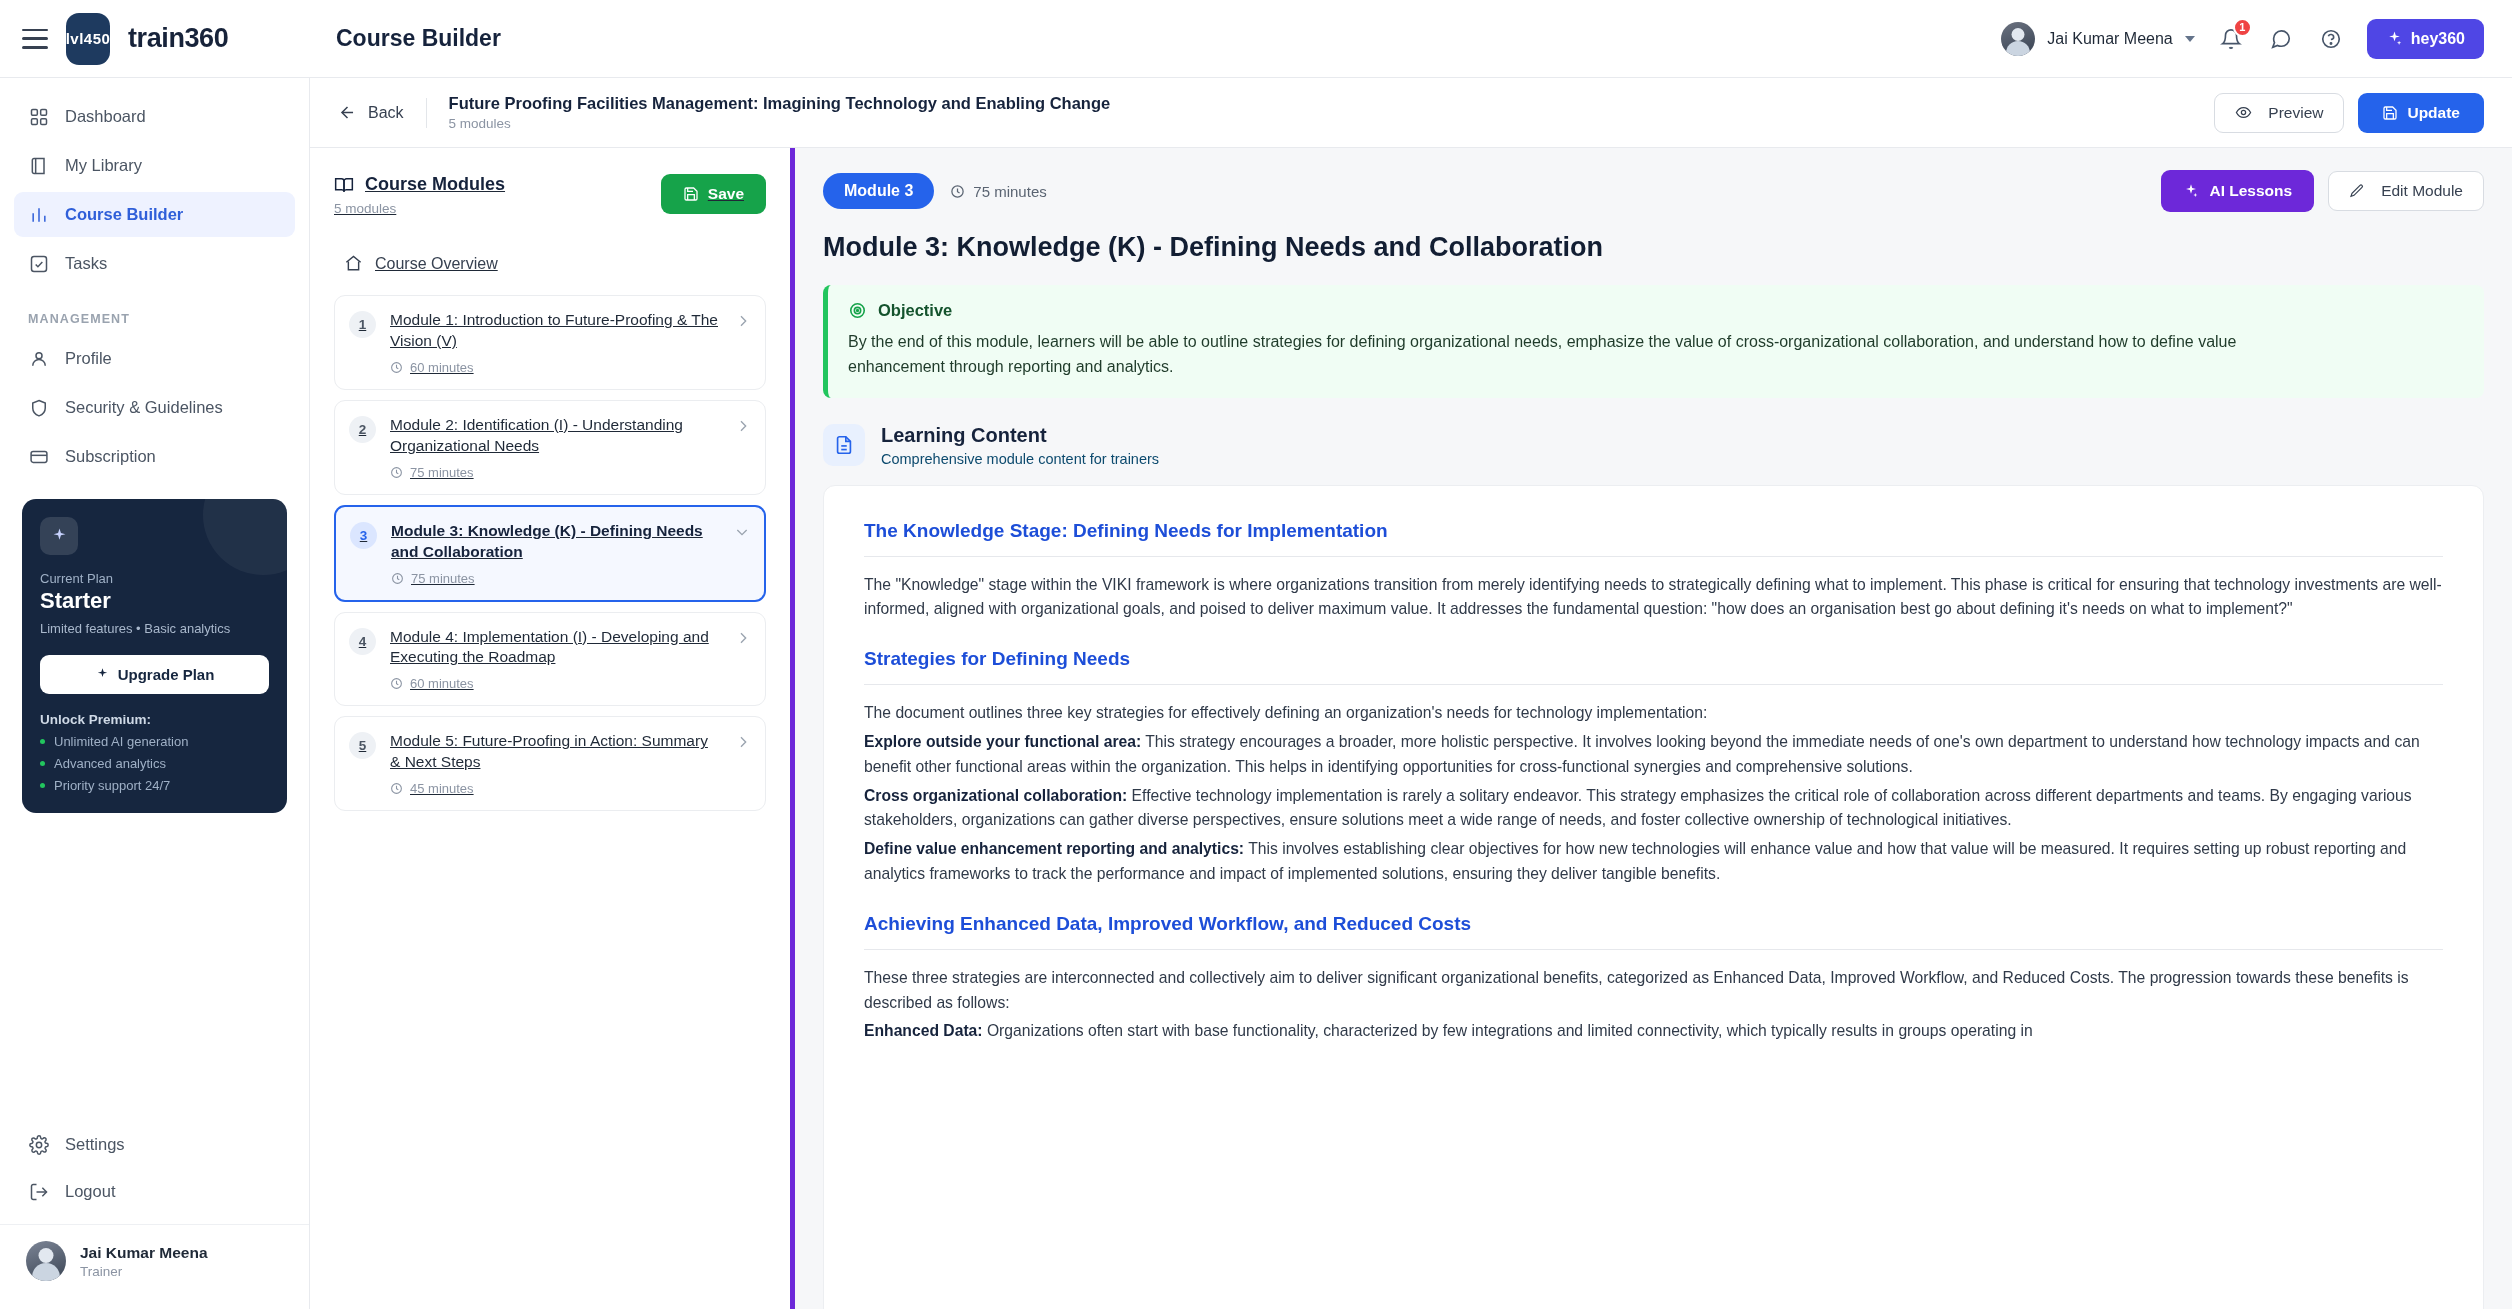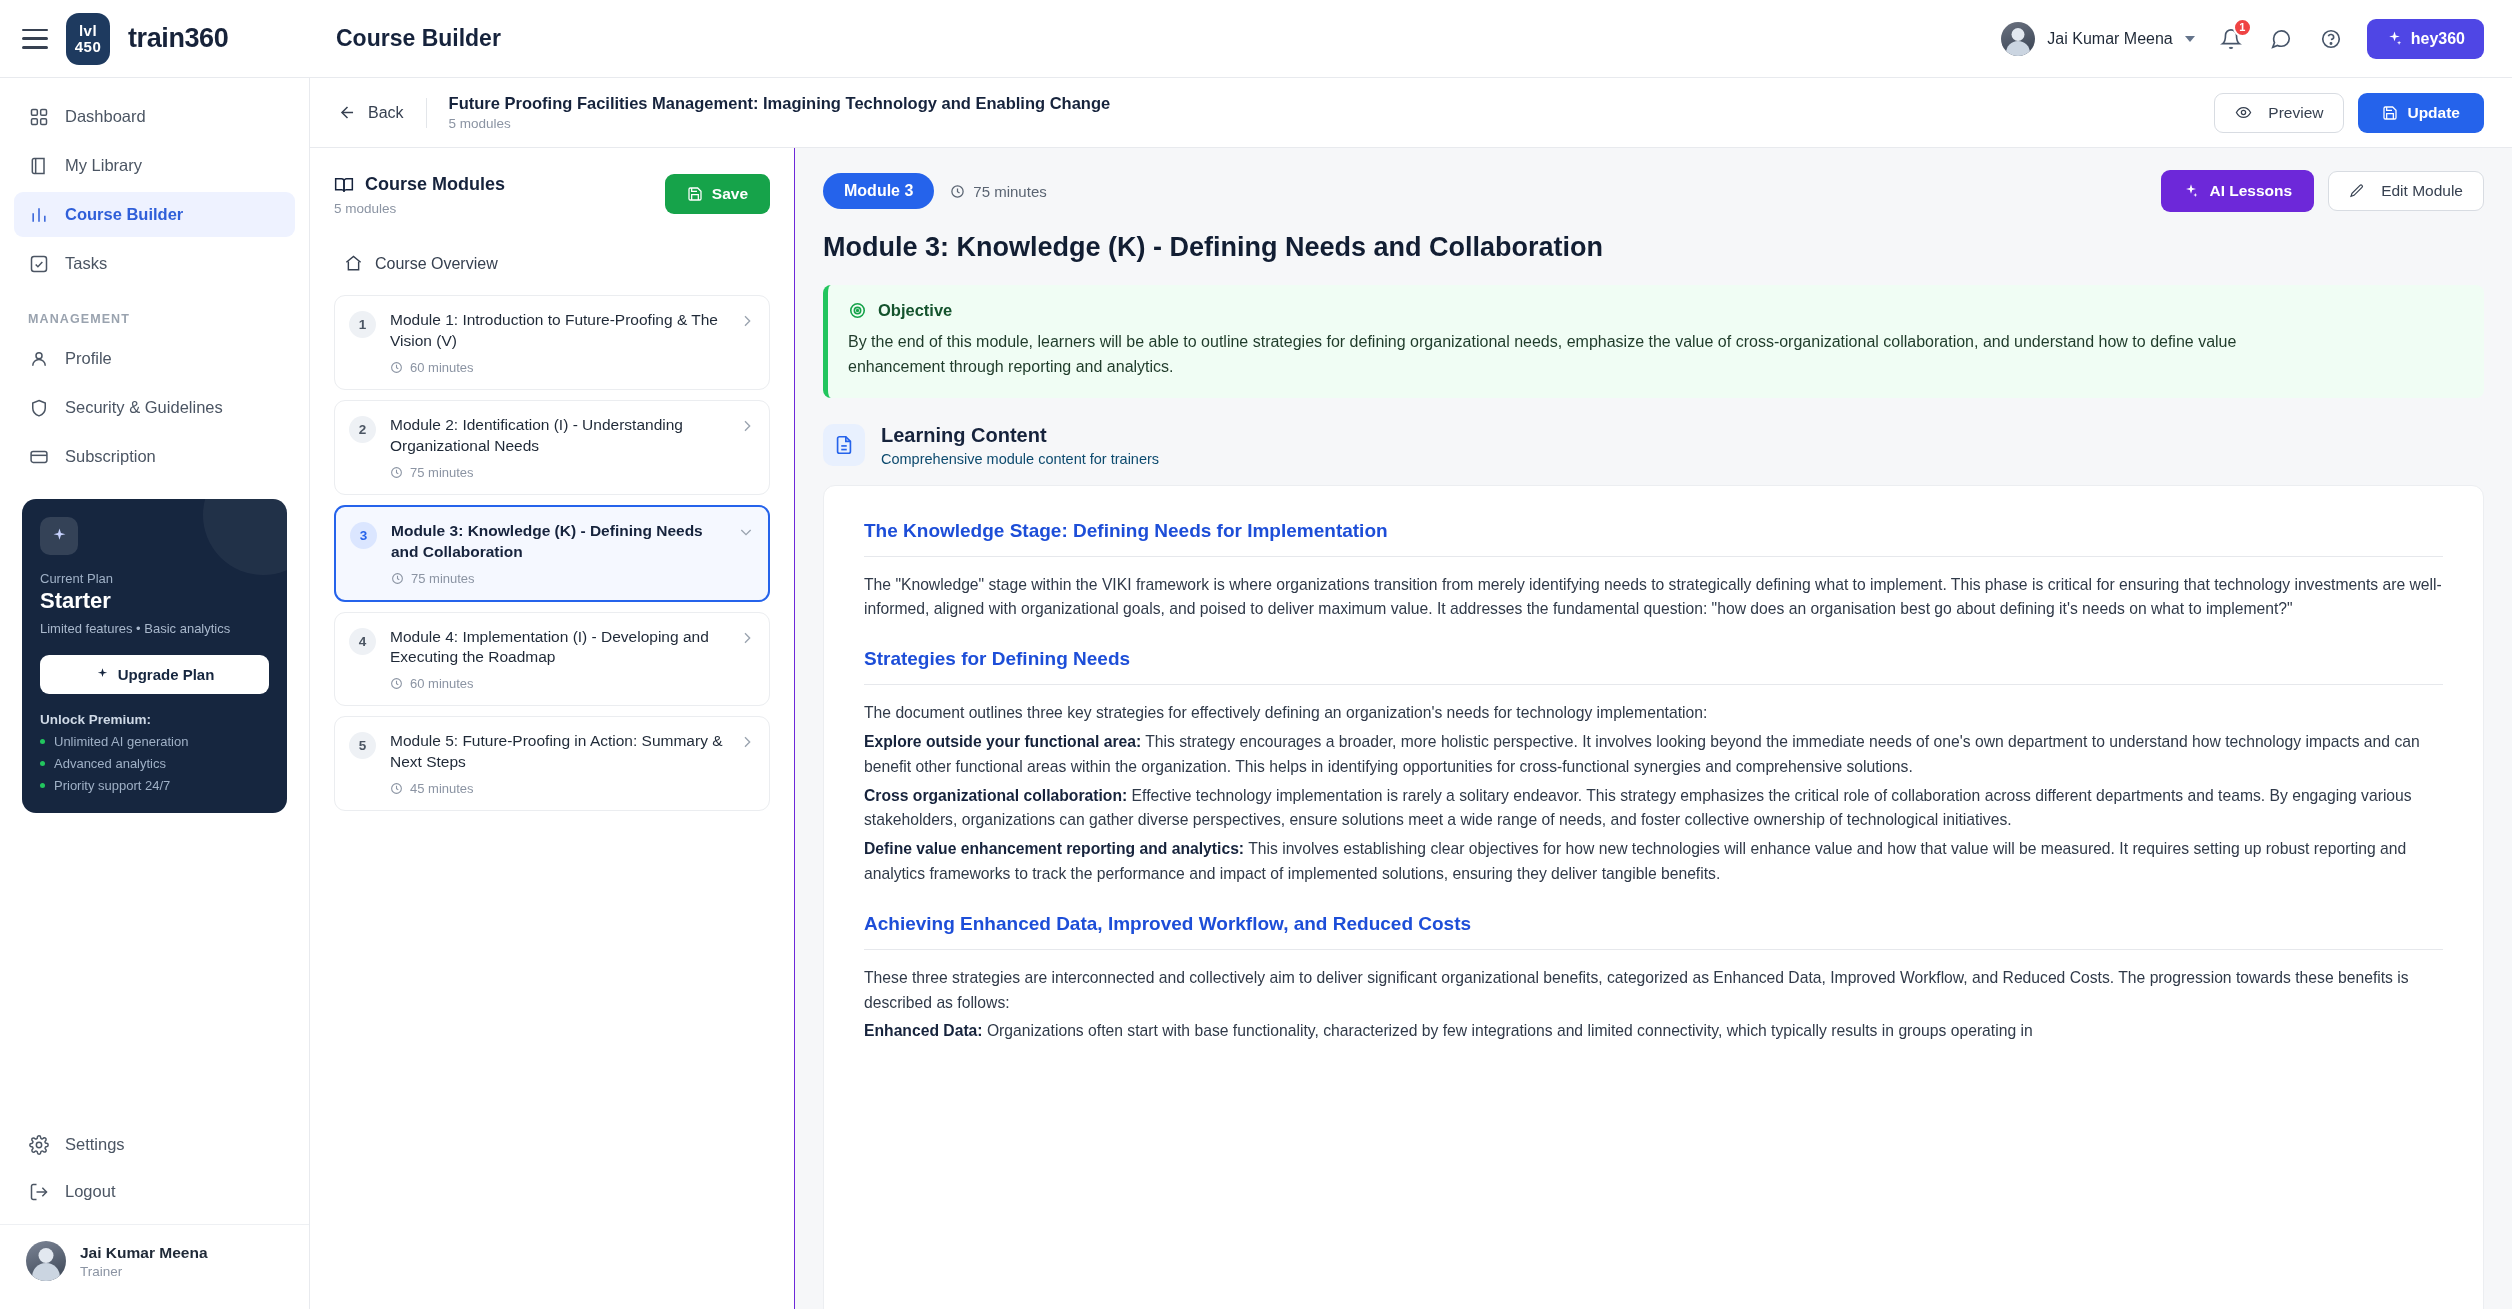--- a/index.html
+++ b/index.html
@@ -22,21 +22,21 @@
   .topbar-left {
     width: 310px; min-width: 310px;
     display: flex; align-items: center; gap: 18px;
     padding-left: 22px;
   }
   .hamburger { width: 26px; height: 20px; display:flex; flex-direction:column; justify-content:space-between; cursor:pointer;}
   .hamburger span { display:block; height:2.2px; background:#374151; border-radius:2px; }
   .logo-box {
     width: 44px; height: 52px; border-radius: 13px;
     background: #1e3a5f; color: #fff;
-    display: flex; flex-direction: column; align-items: center; justify-content: center;
+    display: flex; flex-direction: row; align-items: center; justify-content: center;
     font-size: 15px; font-weight: 700; line-height: 1.05; letter-spacing: .5px;
   }
   .logo-text { font-size: 27px; font-weight: 700; color: #17233a; letter-spacing: -0.4px; }
 
   .topbar-mid { flex: 1; display: flex; align-items: center; padding-left: 26px; }
   .page-title-top { font-size: 23px; font-weight: 700; color: #16233c; }
 
   .topbar-right { display: flex; align-items: center; gap: 22px; padding-right: 28px; }
   .user-chip { display: flex; align-items: center; gap: 12px; cursor: pointer; }
   .avatar-sm {
@@ -150,21 +150,21 @@
     display: flex; align-items: center; gap: 9px;
     background: #2563eb; color: #fff; border-radius: 9px;
     padding: 11px 24px; font-size: 15.5px; font-weight: 600; cursor: pointer;
   }
 
   .content-row { flex: 1; display: flex; min-height: 0; }
 
   
   .modules-panel {
     width: 485px; min-width: 485px; background: #fff;
-    border-right: 1px solid #6d28d9; padding: 26px 24px 0 24px; overflow: hidden;
+    border-right: 5px solid #6d28d9; padding: 26px 24px 0 24px; overflow: hidden; text-decoration: underline;
   }
   .mp-head { display: flex; align-items: flex-start; }
   .mp-title { font-size: 18px; font-weight: 700; color: #16233c; display: flex; align-items: center; gap: 11px; }
   .mp-sub { font-size: 13.5px; color: #8b94a3; margin-top: 6px; }
   .save-btn {
     margin-left: auto; display: flex; align-items: center; gap: 9px;
     background: #16a34a; color: #fff; border-radius: 9px;
     padding: 11px 22px; font-size: 15.5px; font-weight: 600; cursor: pointer;
   }
   .overview-item {

